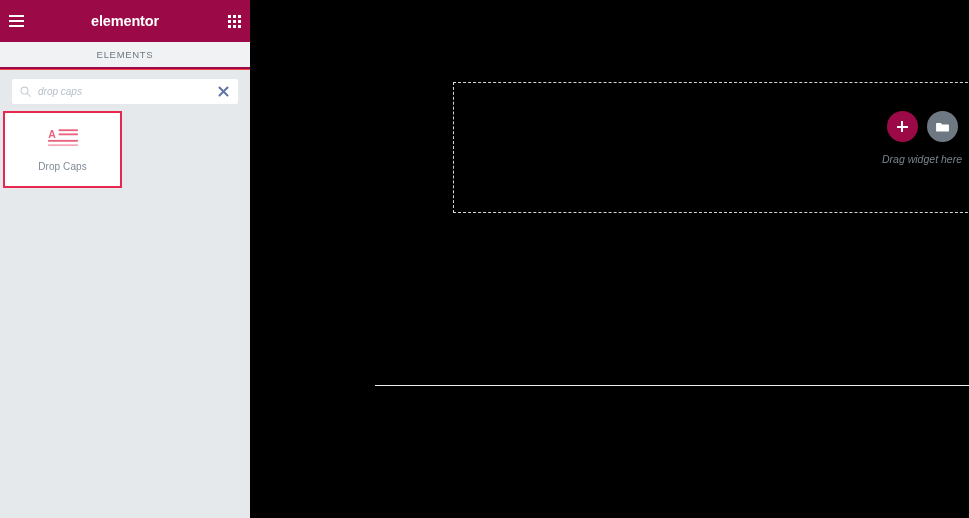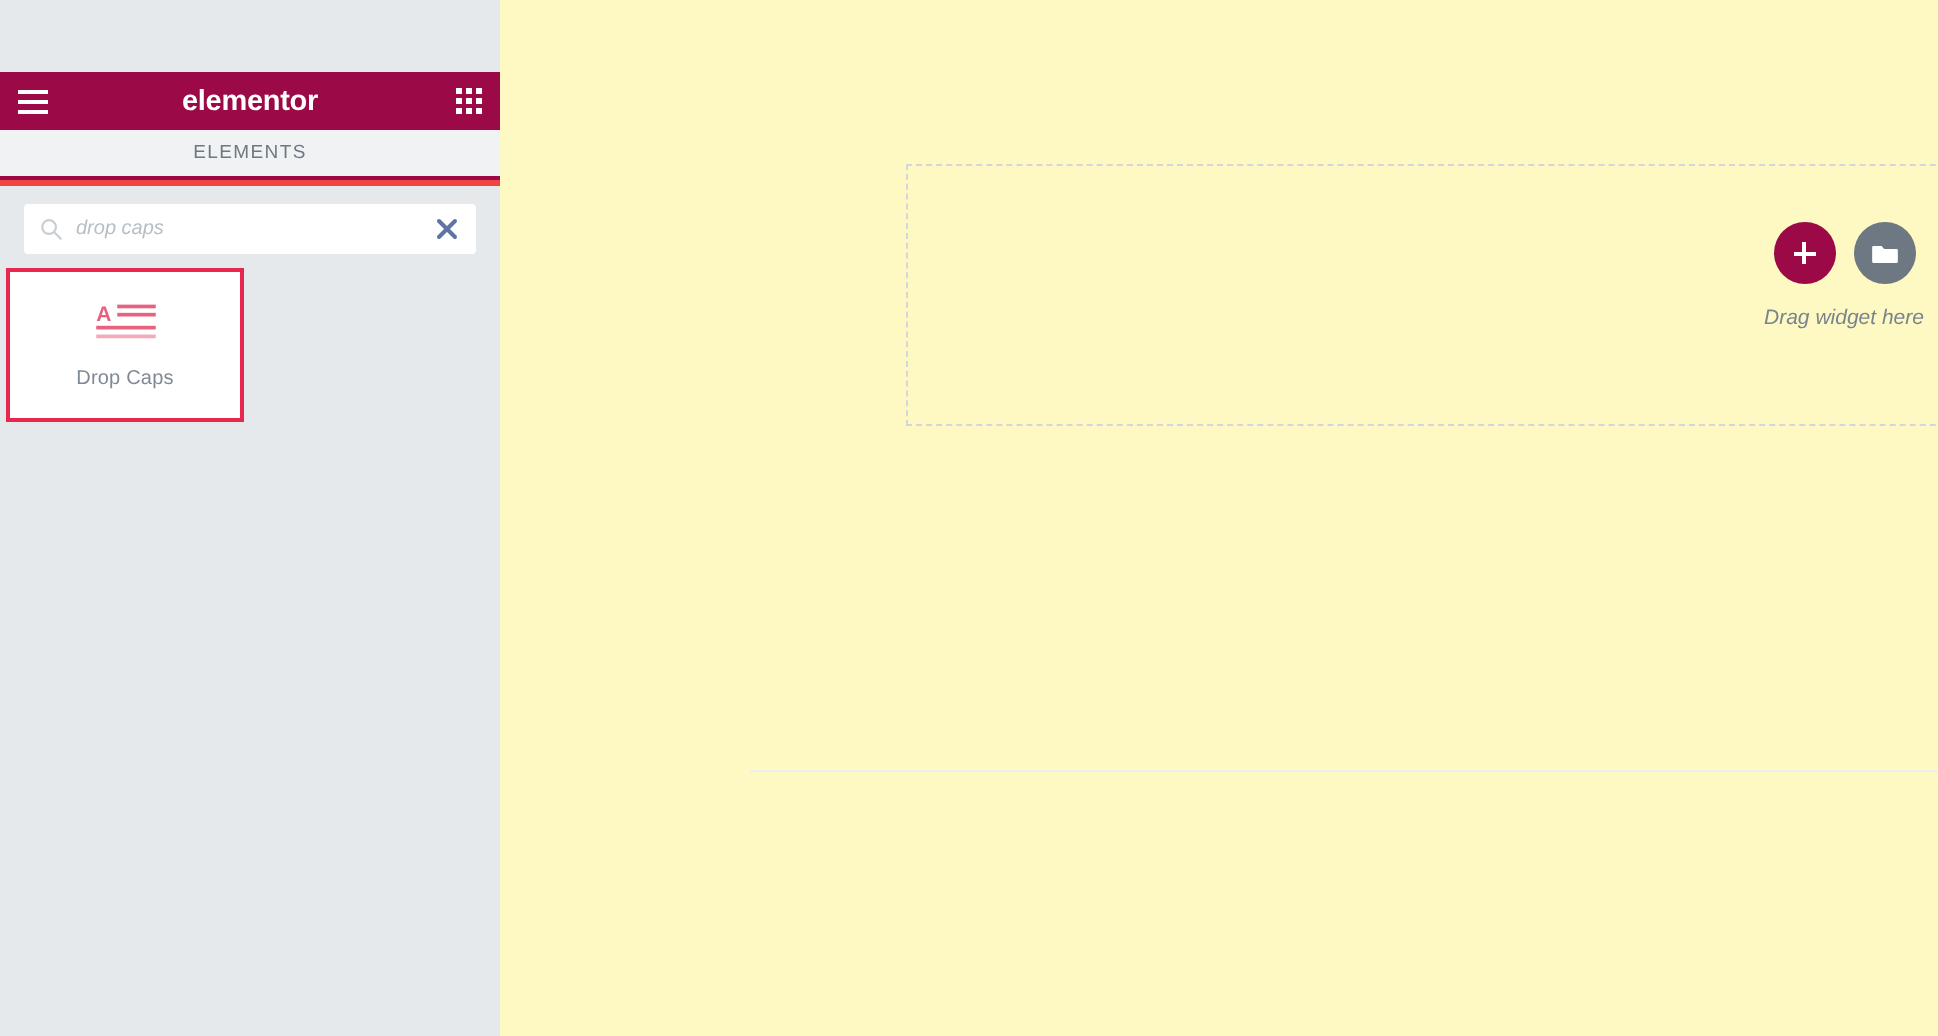--- a/index.html
+++ b/index.html
@@ -27,28 +27,27 @@
     top: 0;
     width: 250px;
     height: 518px;
     background: #e6e9ec;
     box-sizing: border-box;
   }
 
   
   .panel-header {
     position: relative;
-    height: 29px;
+    height: 42px;
     background: #9b0a46;
     display: flex;
     align-items: center;
     justify-content: space-between;
     padding: 0 9px;
     box-sizing: border-box;
-    margin-top: 36px;
   }
   .hamburger-icon {
     width: 15px;
     height: 12px;
     display: flex;
     flex-direction: column;
     justify-content: space-between;
     cursor: pointer;
   }
   .hamburger-icon i {
@@ -83,21 +82,21 @@
   .apps-icon i {
     display: block;
     background: #ffffff;
   }
 
   
   .panel-tabs {
     display: flex;
     height: 28px;
     background: #0f766e;
-    border-bottom: 3px solid #ef4444;
+    border-bottom: 1px solid #ef4444;
     box-sizing: border-box;
     gap: 18px;
   }
   .panel-tab {
     flex: 1;
     display: flex;
     align-items: center;
     justify-content: center;
     font-size: 9.5px;
     letter-spacing: 0.7px;
@@ -211,21 +210,21 @@
     color: #9aa5ad;
   }
 
   
   .canvas {
     position: absolute;
     left: 250px;
     top: 0;
     right: 0;
     bottom: 0;
-    background: #fef9c3;
+    background: #000000;
     overflow: hidden;
   }
   .drop-zone {
     position: absolute;
     left: 203px;
     top: 82px;
     width: 540px;
     height: 131px;
     border: 1px dashed #d3d6da;
     box-sizing: border-box;

